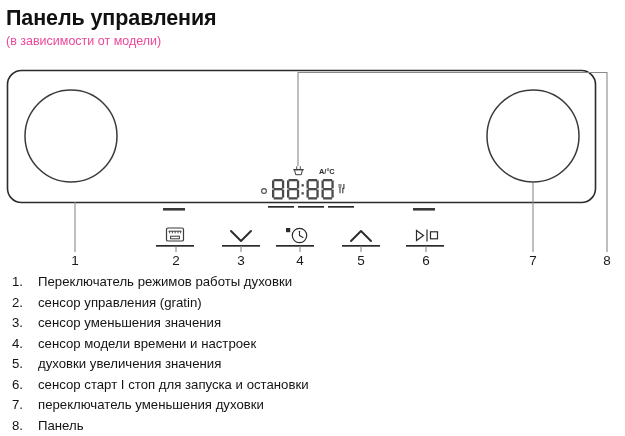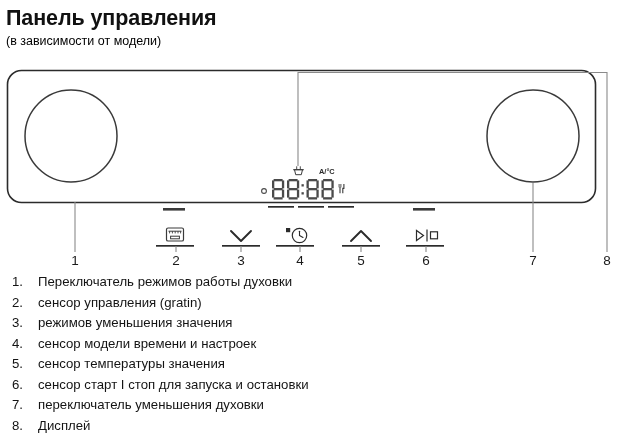--- a/index.html
+++ b/index.html
@@ -31,21 +31,21 @@
     letter-spacing: -0.1px;
     line-height: 24px;
     margin: 0;
     color: #111111;
   }
   #subtitle {
     font-size: 12.5px;
     font-weight: normal;
     line-height: 16px;
     margin: 3px 0 0 0;
-    color: #000000;
+    color: #ec4899;
   }
 
   
   #figure {
     position: absolute;
     left: 0;
     top: 62px;
     width: 625px;
     height: 205px;
     text-align: center;
@@ -258,38 +258,38 @@
       <li>
         <span class="num">1.</span>
         <span class="txt">Переключатель режимов работы духовки</span>
       </li>
       <li>
         <span class="num">2.</span>
         <span class="txt">сенсор управления (gratin)</span>
       </li>
       <li>
         <span class="num">3.</span>
-        <span class="txt">режимов уменьшения значения</span>
+        <span class="txt">сенсор уменьшения значения</span>
       </li>
       <li>
         <span class="num">4.</span>
         <span class="txt">сенсор модели времени и настроек</span>
       </li>
       <li>
         <span class="num">5.</span>
-        <span class="txt">сенсор температуры значения</span>
+        <span class="txt">духовки увеличения значения</span>
       </li>
       <li>
         <span class="num">6.</span>
         <span class="txt">сенсор старт I стоп для запуска и остановки</span>
       </li>
       <li>
         <span class="num">7.</span>
         <span class="txt">переключатель уменьшения духовки</span>
       </li>
       <li>
         <span class="num">8.</span>
-        <span class="txt">Дисплей</span>
+        <span class="txt">Панель</span>
       </li>
     </ol>
   </div>
 
 </div>
 
 </body></html>

